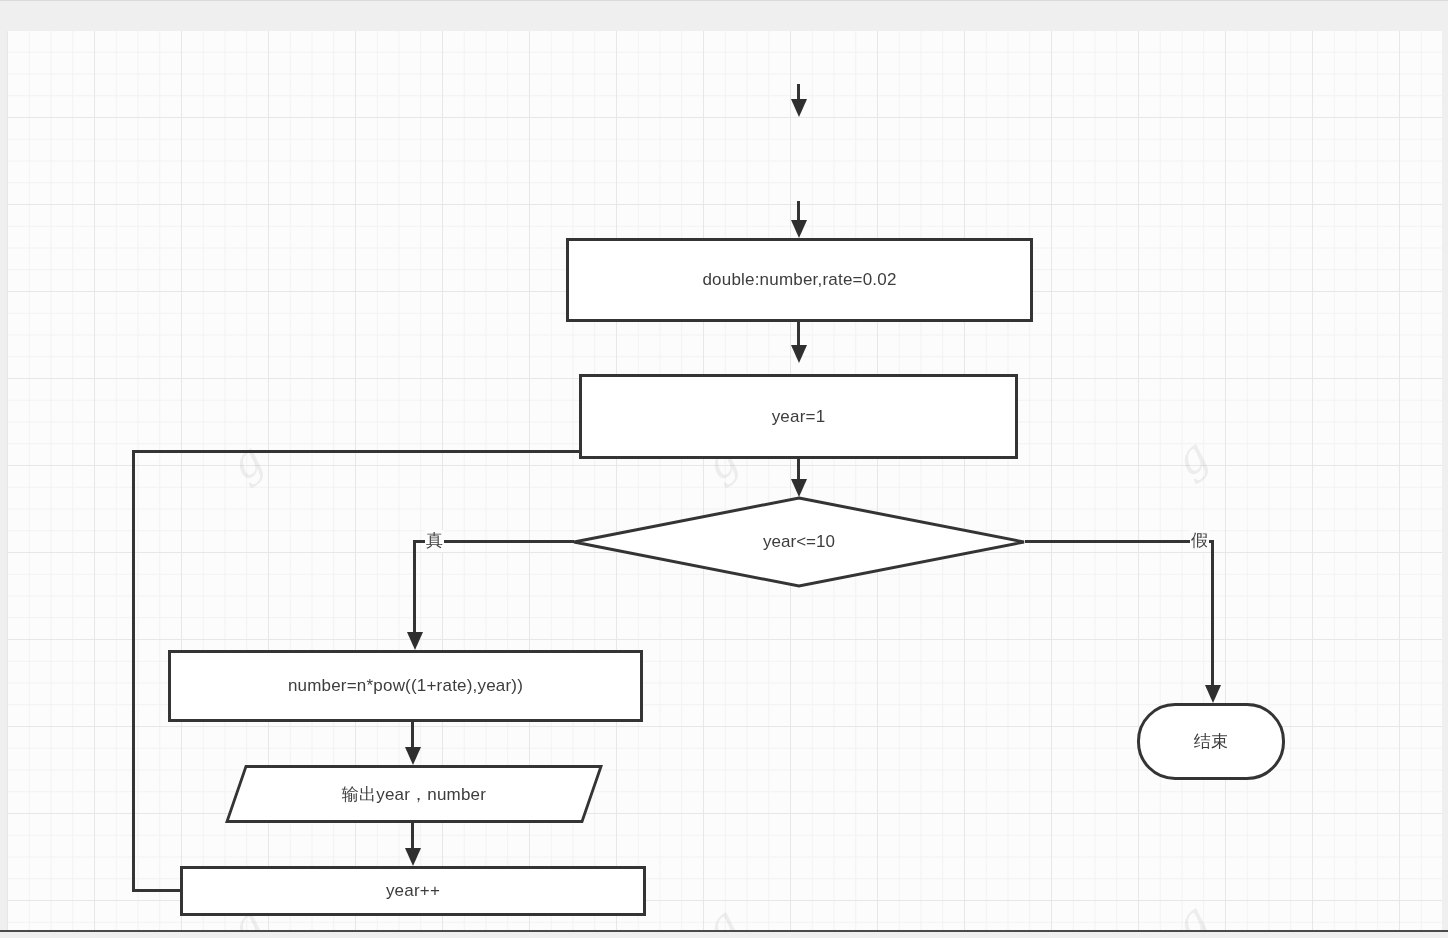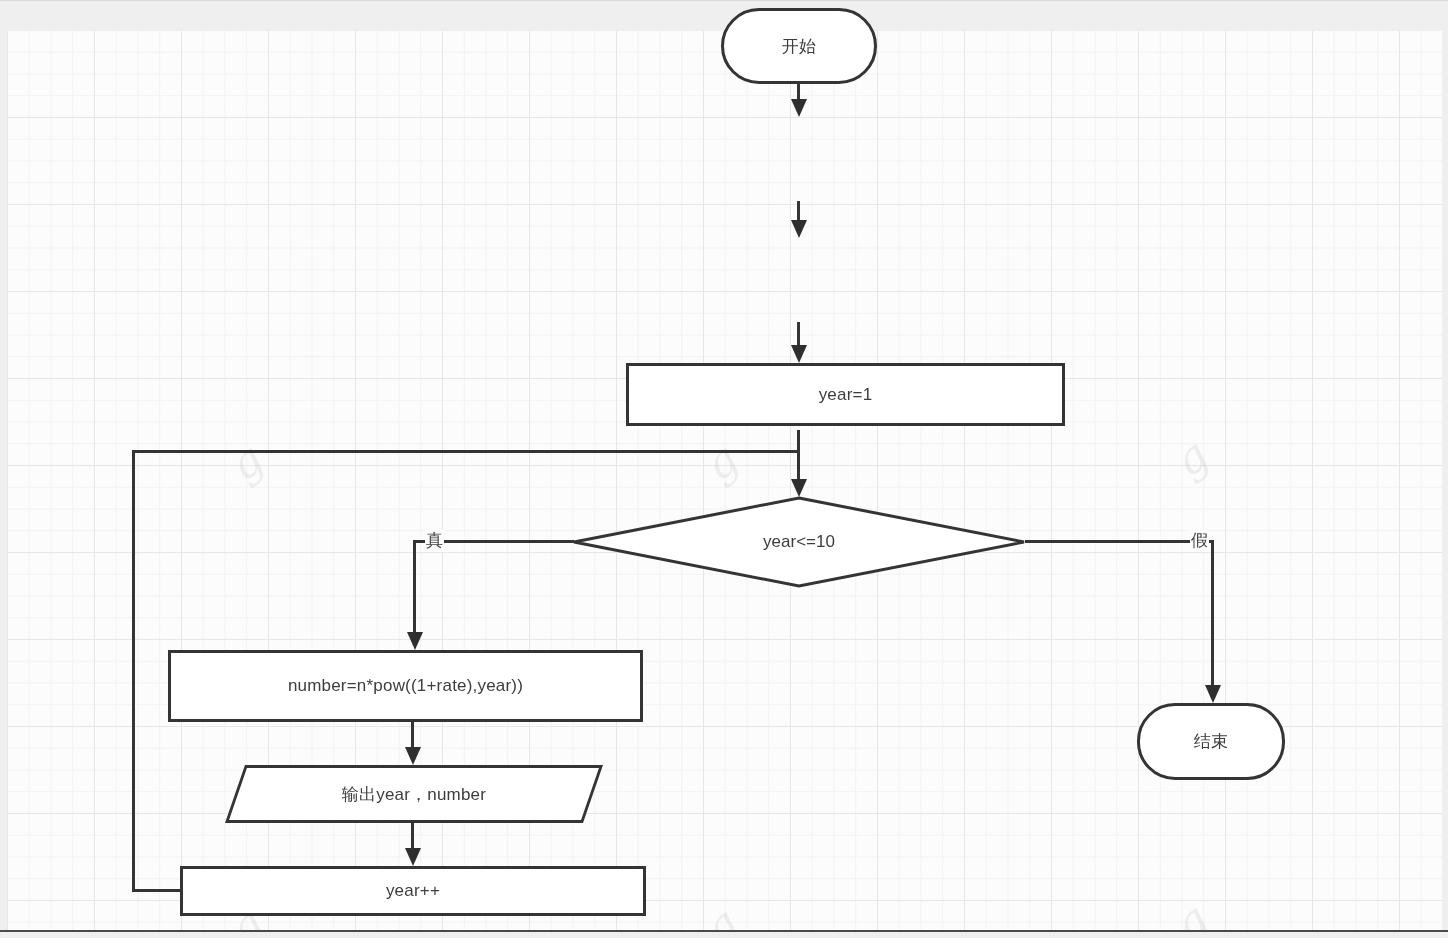--- a/index.html
+++ b/index.html
@@ -96,25 +96,25 @@
   <div class="arrow-down" style="left:405px;top:747px;"></div>
 
   <div class="vline" style="left:411px;top:823px;height:27px;"></div>
   <div class="arrow-down" style="left:405px;top:848px;"></div>
 
   <div class="hline" style="left:1025px;top:540px;width:188px;"></div>
   <div class="vline" style="left:1211px;top:540px;height:147px;"></div>
   <div class="arrow-down" style="left:1205px;top:685px;"></div>
   <span class="edge-label" style="left:1190px;top:530px;">假</span>
 
-  <div class="node terminator" style="left:721px;top:8px;width:156px;height:76px;">开始</div>
 
 
+  <div class="node" style="left:566px;top:238px;width:467px;height:84px;">double:number,rate=0.02</div>
 
-  <div class="node" style="left:579px;top:363px;width:439px;height:63px;margin-left:47px;">year=1</div>
+  <div class="node" style="left:579px;top:374px;width:439px;height:85px;">year=1</div>
 
   <svg class="decision-svg" style="left:571px;top:495px;" width="456" height="94">
     <polygon points="228,3 453,47 228,91 3,47" fill="#ffffff" stroke="#343434" stroke-width="3"></polygon>
   </svg>
   <div class="decision-label" style="left:571px;top:495px;width:456px;height:94px;text-align:right;">year&lt;=10</div>
 
   <div class="node" style="left:168px;top:650px;width:475px;height:72px;text-align:right;">number=n*pow((1+rate),year))</div>
 
   <div class="node para" style="left:235px;top:765px;width:358px;height:58px;">
     <span class="para-inner">输出year，number</span>

